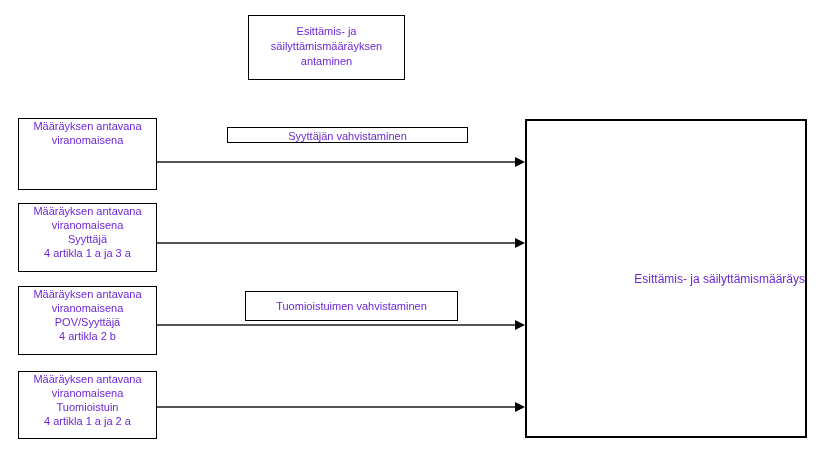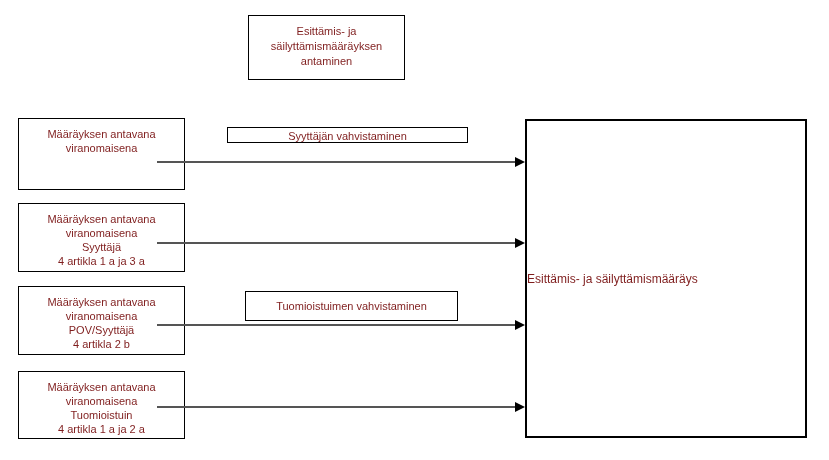--- a/index.html
+++ b/index.html
@@ -6,21 +6,21 @@
     margin: 0;
     padding: 0;
     background: #ffffff;
   }
   .canvas {
     position: relative;
     width: 829px;
     height: 460px;
     background: #ffffff;
     font-family: "Liberation Sans", sans-serif;
-    color: #7f1d1d;
+    color: #6d28d9;
     overflow: hidden;
   }
   .box {
     position: absolute;
     border: 1px solid #000000;
     background: #ffffff;
     box-sizing: border-box;
     text-align: center;
     font-size: 11px;
   }
@@ -30,22 +30,22 @@
   .title-box {
     left: 248px; top: 15px;
     width: 157px; height: 65px;
     padding-top: 8px;
     line-height: 15px;
   }
 
   
   .src {
     left: 18px;
-    width: 167px;
-    padding-top: 8px;
+    width: 139px;
+    padding-top: 0;
     line-height: 14px;
   }
   .src-1 { top: 118px; height: 72px; }
   .src-2 { top: 203px; height: 69px; }
   .src-3 { top: 286px; height: 69px; }
   .src-4 { top: 371px; height: 68px; }
 
   
   .arrow-label-1 {
     left: 227px; top: 127px;
@@ -61,21 +61,21 @@
     justify-content: center;
   }
 
   
   .target-box {
     left: 525px; top: 119px;
     width: 282px; height: 319px;
     border-width: 2px;
     display: flex;
     align-items: center;
-    justify-content: flex-start;
+    justify-content: flex-end;
     font-size: 12px;
   }
 
   
   .arrow-line {
     position: absolute;
     left: 157px;
     width: 359px;
     height: 2px;
     background: #555555;

